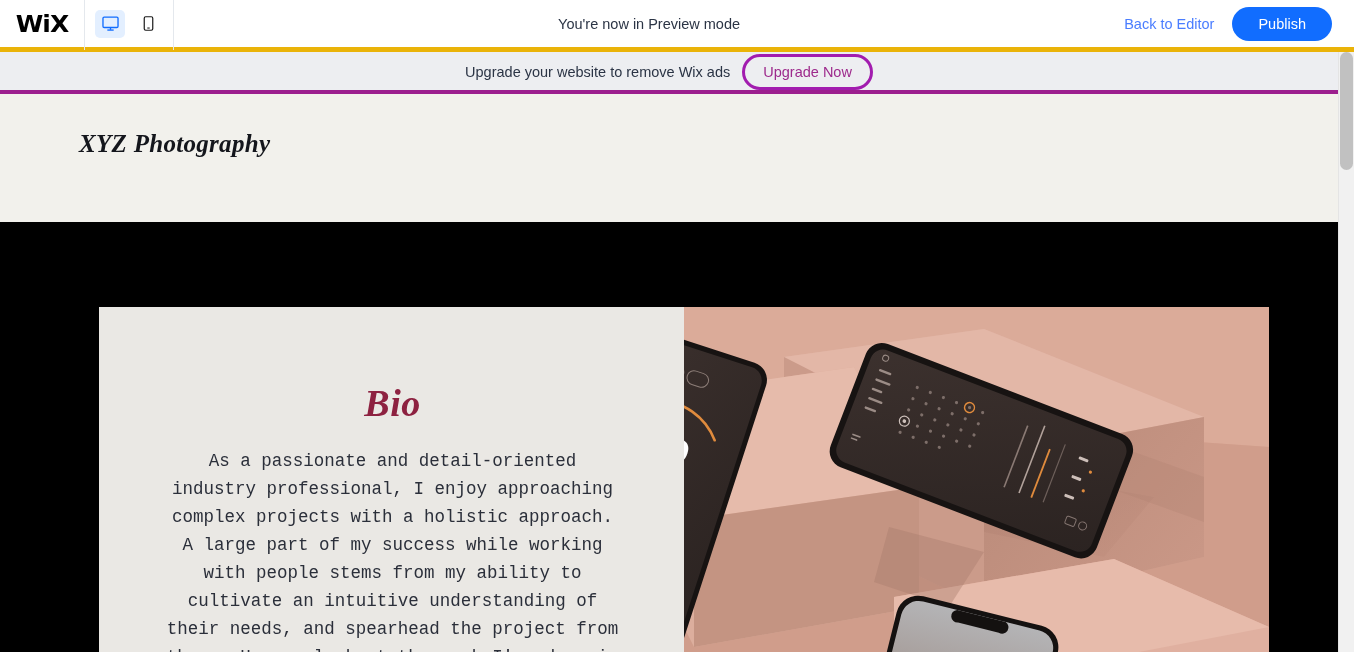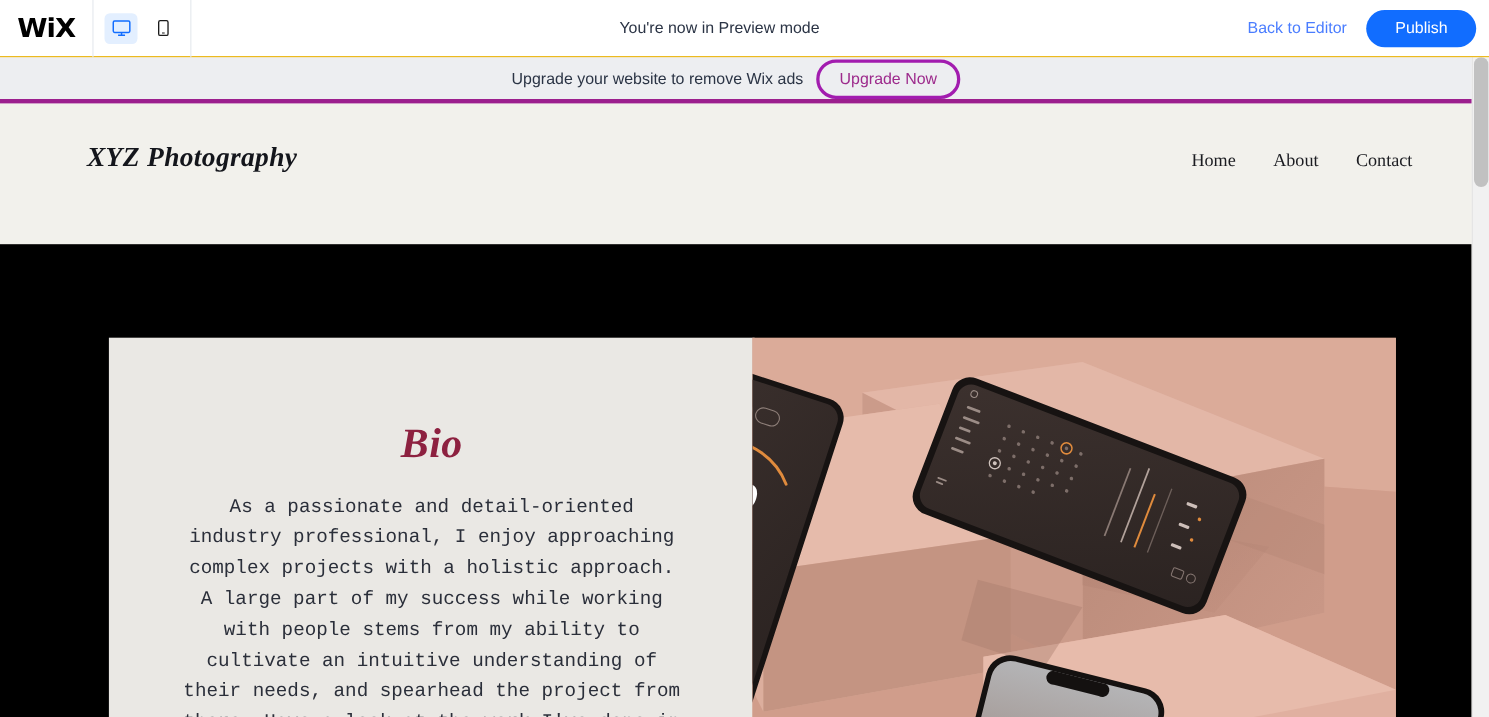--- a/index.html
+++ b/index.html
@@ -8,21 +8,21 @@
     overflow: hidden;
     font-family: "Liberation Sans", sans-serif;
     background: #ffffff;
   }
 
   
   .wix-topbar {
     position: absolute; top: 0; left: 0;
     width: 1354px; height: 52px;
     background: #ffffff;
-    border-bottom: 1px solid #eab308;
+    border-bottom: 5px solid #eab308;
     display: flex; align-items: center;
     z-index: 40;
   }
   .wix-logo-wrap {
     width: 85px; height: 52px;
     display: flex; align-items: center; justify-content: center;
     border-right: 1px solid #e4e8ed;
   }
   .wix-logo {
     font-family: "DejaVu Sans", sans-serif;
@@ -40,21 +40,21 @@
     cursor: pointer;
   }
   .viewmode-btn.active { background: #e3efff; }
   .preview-msg {
     flex: 1; text-align: center;
     font-size: 14.5px; color: #2b3445;
     font-family: "Liberation Sans", sans-serif;
   }
   .topbar-right {
     display: flex; align-items: center; gap: 18px;
-    padding-right: 12px;
+    padding-right: 22px;
   }
   .back-to-editor {
     font-size: 14.5px; color: #4a7dff; cursor: pointer;
     white-space: nowrap;
   }
   .publish-btn {
     background: #116dff; color: #fff;
     font-size: 14.5px; font-weight: 400;
     border: none; border-radius: 18px;
     padding: 9px 26px; cursor: pointer;
@@ -211,25 +211,20 @@
 <div class="ads-banner">
   <span class="ads-text">Upgrade your website to remove Wix ads</span>
   <button class="upgrade-now-btn">Upgrade Now</button>
 </div>
 <div class="banner-rule"></div>
 
 <div class="site-canvas">
 
   <div class="site-header">
     <div class="site-title">XYZ Photography</div>
-    <nav class="site-nav">
-      <span class="nav-link">Home</span>
-      <span class="nav-link">About</span>
-      <span class="nav-link">Contact</span>
-    </nav>
   </div>
 
   <div class="site-body">
 
     <section class="bio-card">
       <h2 class="bio-heading">Bio</h2>
       <p class="bio-text">As a passionate and detail-oriented industry professional, I enjoy approaching complex projects with a holistic approach. A large part of my success while working with people stems from my ability to cultivate an intuitive understanding of their needs, and spearhead the project from there. Have a look at the work I've done in the past, and get in touch to learn more.</p>
     </section>
 
     <figure class="photo-card">

